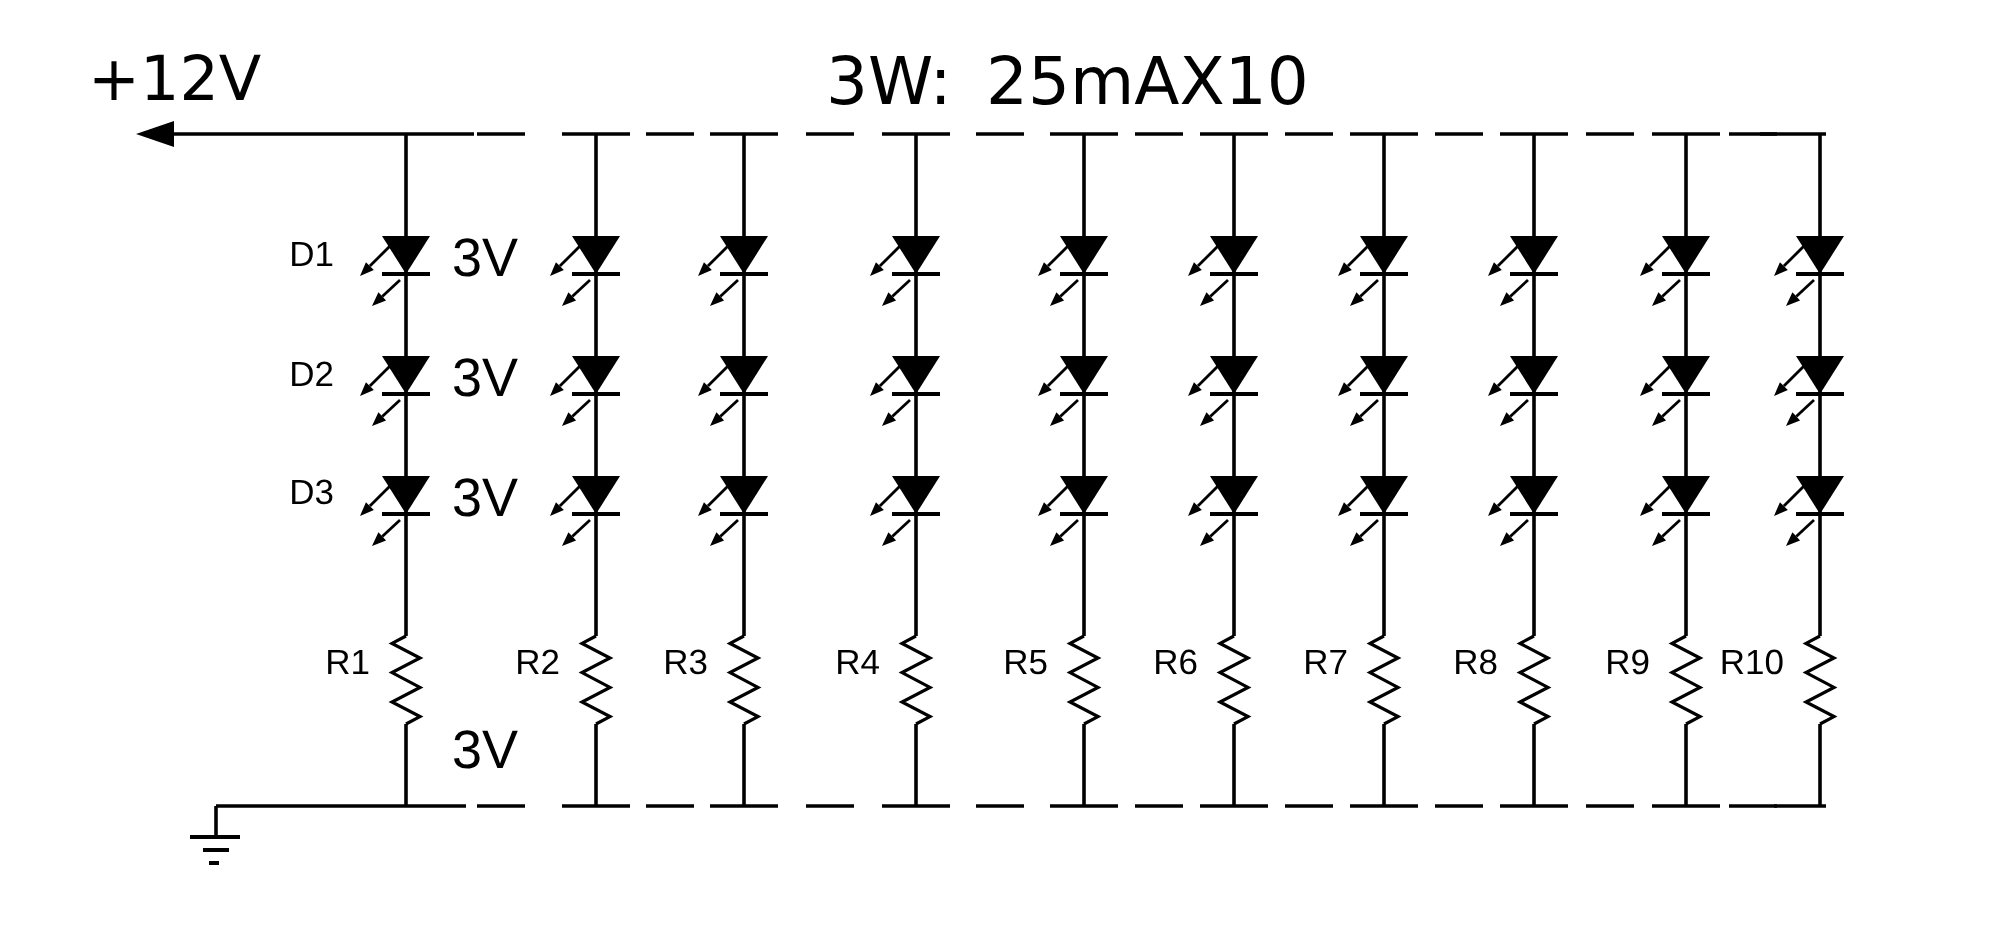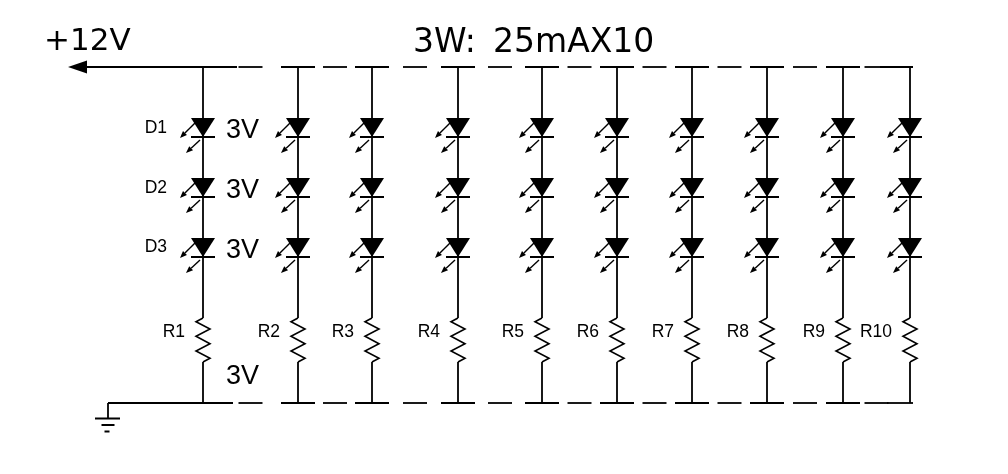--- a/index.html
+++ b/index.html
@@ -1,16 +1,16 @@
 <!DOCTYPE html>
 <html><head>
 <meta charset="utf-8">
 <style>
   html,body{margin:0;padding:0;background:#ffffff;}
-  .stage{position:relative;width:1008px;height:474px;background:#ffffff;overflow:hidden;}
+  .stage{position:relative;width:1008px;height:474px;background:#ffffff;overflow:hidden;border-radius:18px;}
   .stage svg{position:absolute;left:0;top:0;}
   text{fill:#000000;}
   .t-small{font-family:"Liberation Sans",sans-serif;font-size:17.5px;}
   .t-mid{font-family:"Liberation Sans",sans-serif;font-size:27px;}
   .t-big{font-family:"DejaVu Sans","Liberation Sans",sans-serif;font-size:31px;}
   .t-title{font-family:"DejaVu Sans","Liberation Sans",sans-serif;font-size:33px;}
 </style>
 </head>
 <body>
 

